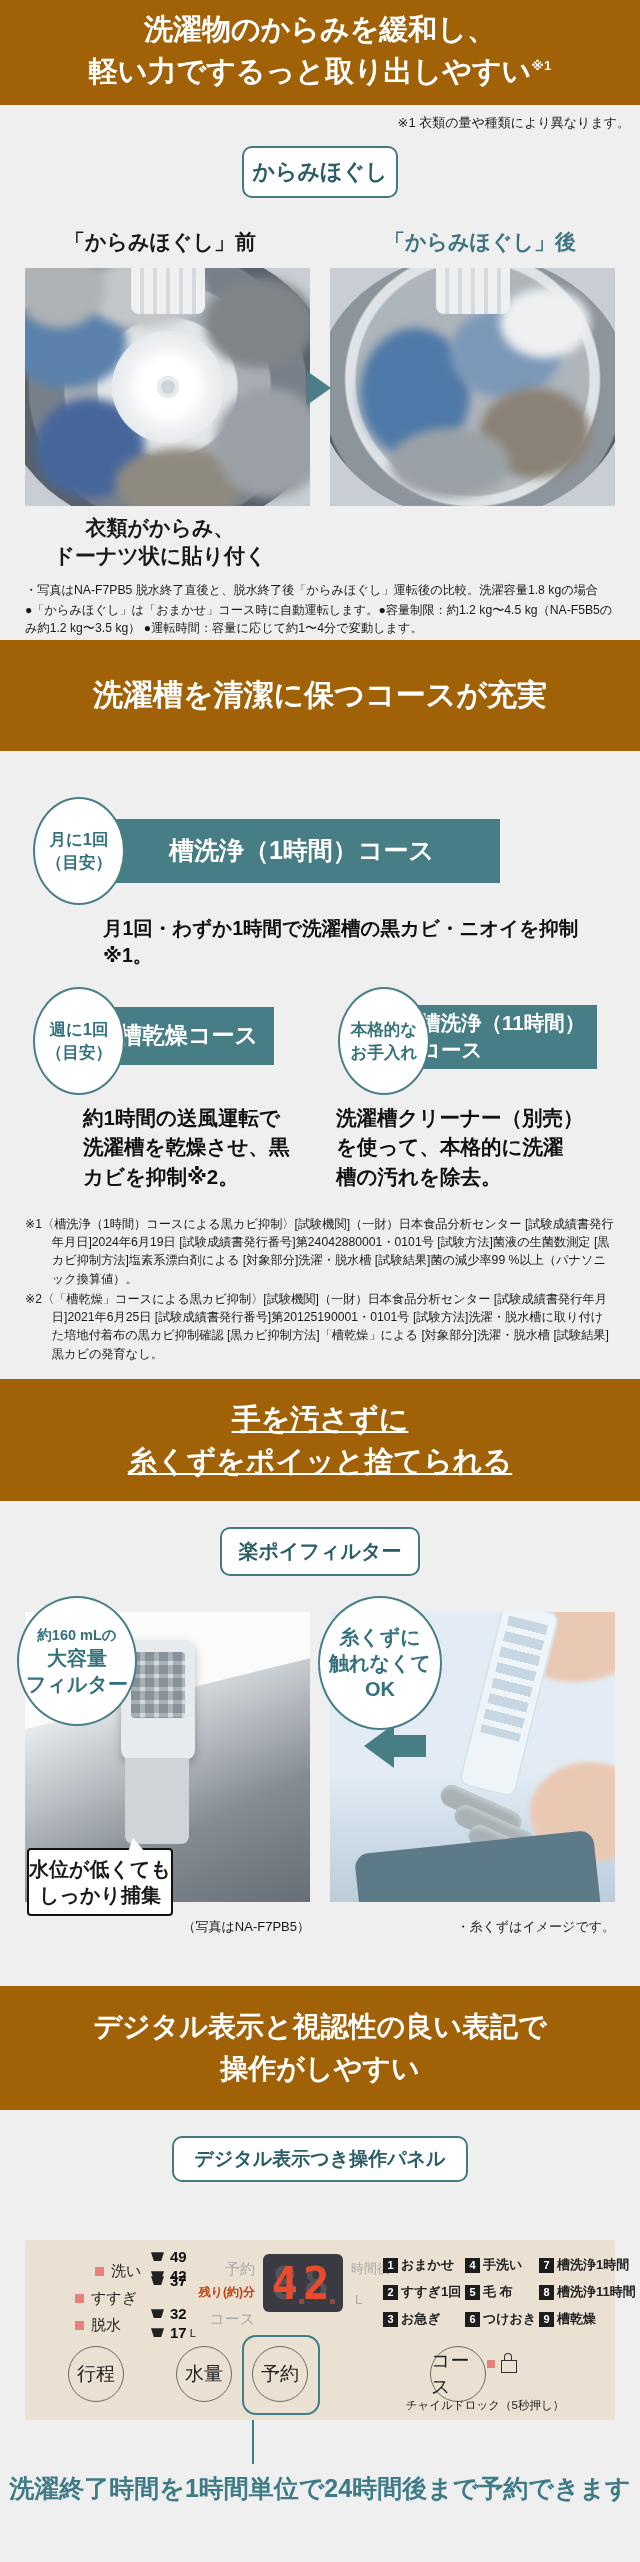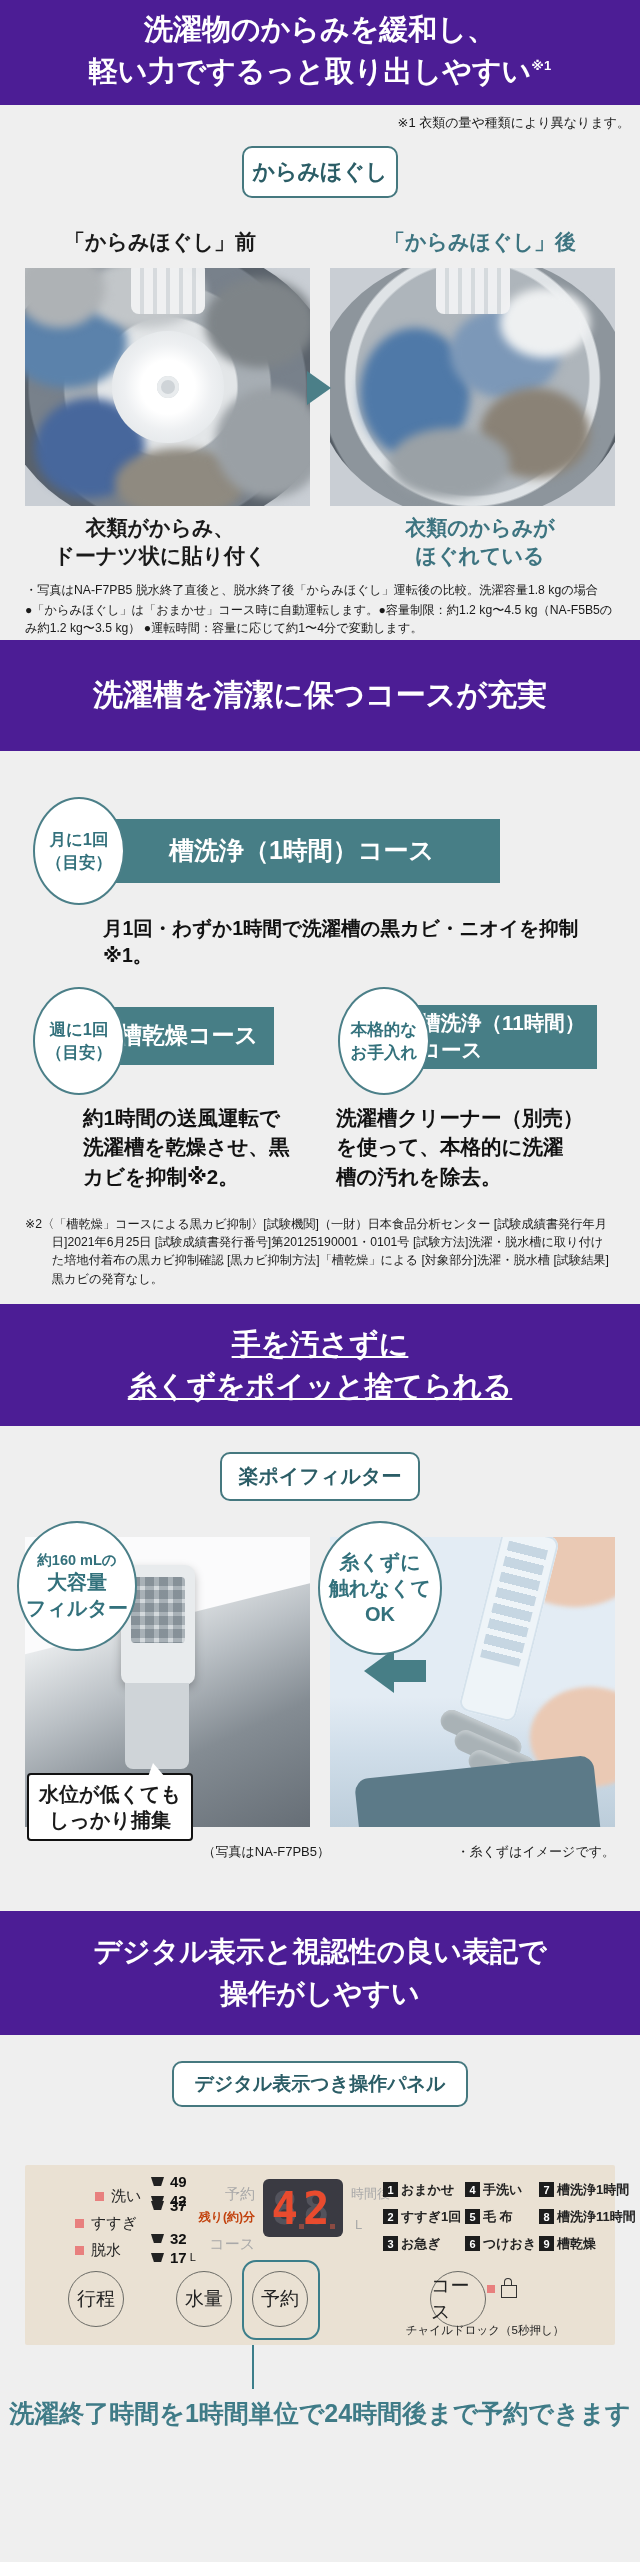--- a/index.html
+++ b/index.html
@@ -1,20 +1,20 @@
 <!DOCTYPE html>
 <html><head>
 <meta charset="utf-8">
 <style>
   html,body{margin:0;padding:0;}
   body{width:640px;background:#efefef;font-family:"Liberation Sans","DejaVu Sans",sans-serif;color:#1a1a1a;}
   .page{width:640px;overflow:hidden;background:#efefef;}
 
   
-  .band{background:#4c1d95;color:#fff;text-align:center;font-weight:bold;}
+  .band{background:#a16207;color:#fff;text-align:center;font-weight:bold;}
   .band1{font-size:29px;line-height:1.45;padding:8px 0 13px;}
   .band2{font-size:30px;padding:35px 0;}
   .band3{font-size:29px;line-height:1.45;padding:19px 0;}
   .band4{font-size:28px;line-height:1.5;padding:20px 12px;}
   sup{font-size:13px;}
 
   .note-right{text-align:right;font-size:13px;margin:9px 10px 0 0;color:#1a1a1a;}
 
   .badge{background:#fff;border:2px solid #45787f;border-radius:10px;color:#2b5d66;
          font-weight:bold;text-align:center;margin:0 auto;}
@@ -92,24 +92,24 @@
   .bigarrow .tail{position:absolute;left:28px;top:-11px;width:34px;height:22px;background:#477e86;}
   .bucket{position:absolute;left:28px;bottom:-30px;width:240px;height:90px;background:#5c7a88;border-radius:14px;transform:rotate(-6deg);}
 
   .ov-circle{position:absolute;background:#fff;border:2px solid #4b7f88;border-radius:50%;z-index:4;
       display:flex;flex-direction:column;align-items:center;justify-content:center;color:#33717c;font-weight:bold;
       text-align:center;line-height:1.3;}
   .ovc-left{left:-8px;top:-16px;width:116px;height:126px;font-size:20px;}
   .ovc-left .sm{font-size:14.5px;}
   .ovc-right{left:-12px;top:-16px;width:120px;height:130px;font-size:20px;}
   .callout{position:absolute;left:2px;bottom:-14px;background:#fff;border:2px solid #111;border-radius:4px;
-      padding:6px 10px;font-size:20px;font-weight:bold;line-height:1.3;z-index:5;text-align:center;}
+      padding:6px 0;font-size:20px;font-weight:bold;line-height:1.3;z-index:5;text-align:center;}
   .callout::after{content:"";position:absolute;right:26px;top:-12px;width:0;height:0;
       border-bottom:14px solid #fff;border-left:5px solid transparent;border-right:12px solid transparent;}
-  .flt-captions{display:flex;justify-content:flex-end;margin:16px 25px 0;font-size:13px;}
+  .flt-captions{display:flex;justify-content:space-between;margin:16px 25px 0;font-size:13px;}
   .flt-captions .c1{width:285px;text-align:right;}
   .flt-captions .c2{width:285px;text-align:right;}
 
   
   .panel{position:relative;width:590px;height:180px;margin:58px auto 0;background:#eae1d3;border-radius:2px;}
   .phase{position:absolute;left:50px;display:flex;align-items:center;font-size:15px;color:#222;}
   .redsq{width:9px;height:9px;background:#e8807e;margin-right:7px;display:inline-block;}
   .cuprow{position:absolute;left:126px;display:flex;align-items:center;font-size:15px;font-weight:bold;color:#111;}
   .cup{width:13px;height:9px;background:#222;clip-path:polygon(0 0,100% 0,78% 100%,22% 100%);margin-right:6px;display:inline-block;}
   .lu{font-size:11px;font-weight:normal;margin-left:3px;}
@@ -181,24 +181,20 @@
       <span class="blob" style="left:60px;top:160px;width:120px;height:70px;background:#9aa1a6;"></span>
       <div class="basket"></div>
     </div>
   </div>
 
   <div class="cmp-captions">
     <div class="cap-before">
       <span>衣類がからみ、</span><br>
       <span>ドーナツ状に貼り付く</span>
     </div>
-    <div class="cap-after">
-      <span>衣類のからみが</span><br>
-      <span>ほぐれている</span>
-    </div>
   </div>
 
   <div class="finep">
     <p>・写真はNA-F7PB5 脱水終了直後と、脱水終了後「からみほぐし」運転後の比較。洗濯容量1.8 kgの場合</p>
     <p>●「からみほぐし」は「おまかせ」コース時に自動運転します。●容量制限：約1.2 kg〜4.5 kg（NA-F5B5のみ約1.2 kg〜3.5 kg） ●運転時間：容量に応じて約1〜4分で変動します。</p>
   </div>
 
   <div class="band band2" style="">洗濯槽を清潔に保つコースが充実</div>
 
   <div class="crs-row1">
@@ -238,20 +234,21 @@
       </div>
       <div class="crs-body2 body-b">
         <div>洗濯槽クリーナー（別売）</div>
         <div>を使って、本格的に洗濯</div>
         <div>槽の汚れを除去。</div>
       </div>
     </div>
   </div>
 
   <div class="finep" style="margin-top:28px;">
+    <p class="hang">※1〈槽洗浄（1時間）コースによる黒カビ抑制〉[試験機関]（一財）日本食品分析センター [試験成績書発行年月日]2024年6月19日 [試験成績書発行番号]第24042880001・0101号 [試験方法]菌液の生菌数測定 [黒カビ抑制方法]塩素系漂白剤による [対象部分]洗濯・脱水槽 [試験結果]菌の減少率99 %以上（パナソニック換算値）。</p>
     <p class="hang">※2〈「槽乾燥」コースによる黒カビ抑制〉[試験機関]（一財）日本食品分析センター [試験成績書発行年月日]2021年6月25日 [試験成績書発行番号]第20125190001・0101号 [試験方法]洗濯・脱水槽に取り付けた培地付着布の黒カビ抑制確認 [黒カビ抑制方法]「槽乾燥」による [対象部分]洗濯・脱水槽 [試験結果]黒カビの発育なし。</p>
   </div>
 
   <div class="band band3" style="margin-top:16px;text-decoration:underline;">
     <div>手を汚さずに</div>
     <div>糸くずをポイッと捨てられる</div>
   </div>
   <div class="badge badge2">楽ポイフィルター</div>
 
   <div class="flt-photos">

